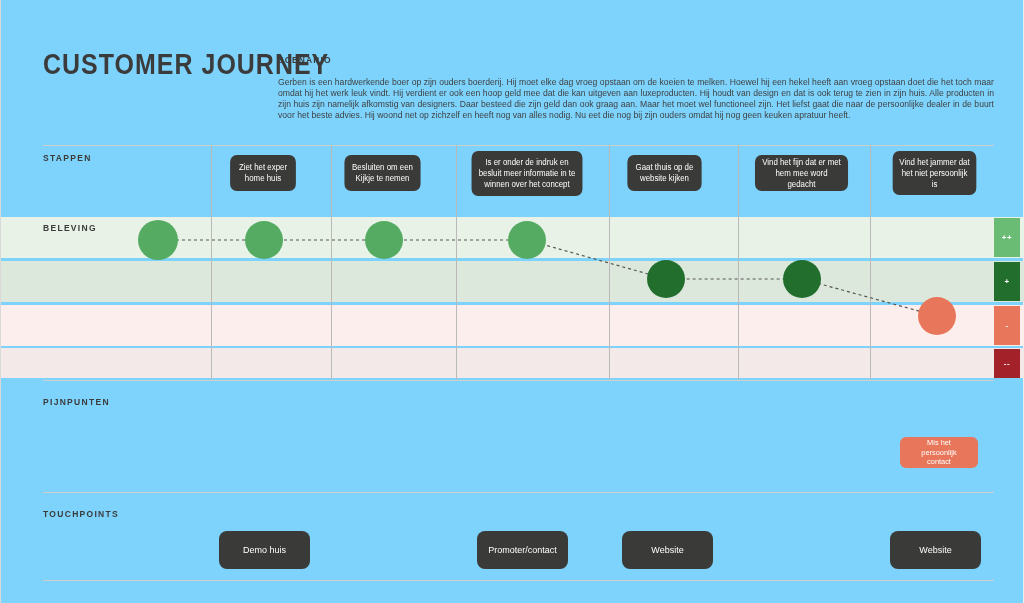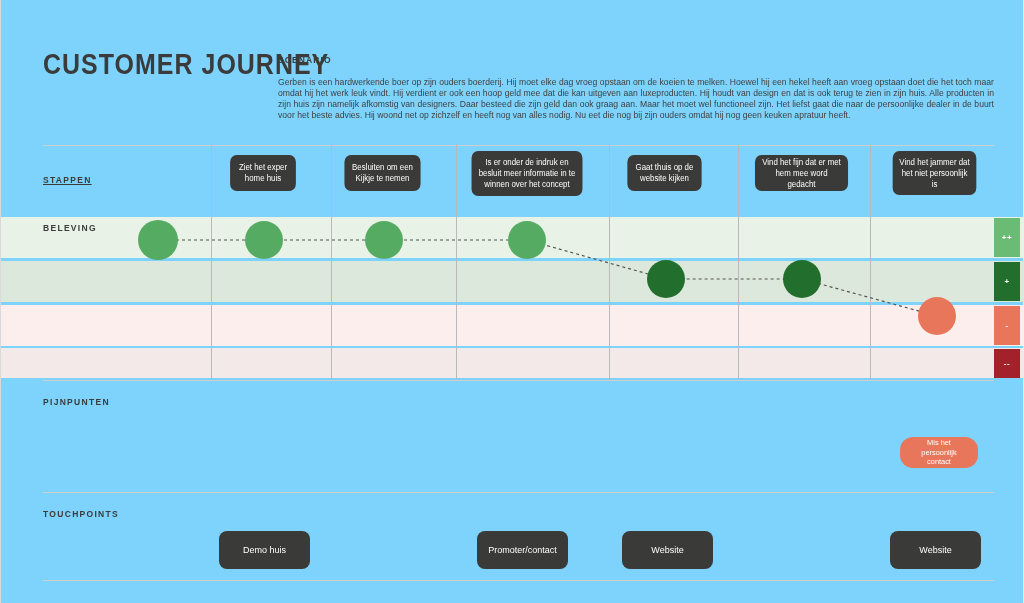--- a/index.html
+++ b/index.html
@@ -65,21 +65,21 @@
   }
 
   
   .section-label {
     position: absolute;
     font-size: 8.5px;
     font-weight: 700;
     letter-spacing: 1.3px;
     color: #3b3b3b;
   }
-  #label-stappen   { left: 42px; top: 175px; text-decoration: underline; }
+  #label-stappen   { left: 42px; top: 153px; }
   #label-beleving  { left: 42px; top: 223px; }
   #label-pijn      { left: 42px; top: 397px; }
   #label-touch     { left: 42px; top: 509px; }
 
   
   .hrule {
     position: absolute;
     left: 42px;
     width: 951px;
     height: 1px;
@@ -165,21 +165,21 @@
   }
   .jdot {
     position: absolute;
     border-radius: 50%;
   }
 
   
   .pain-box {
     position: absolute;
     background: #e8765a;
-    border-radius: 13px;
+    border-radius: 6px;
     color: #ffffff;
     font-size: 7.4px;
     line-height: 9.5px;
     display: flex;
     align-items: center;
     justify-content: center;
     text-align: center;
     padding: 4px 20px;
     box-sizing: border-box;
   }

